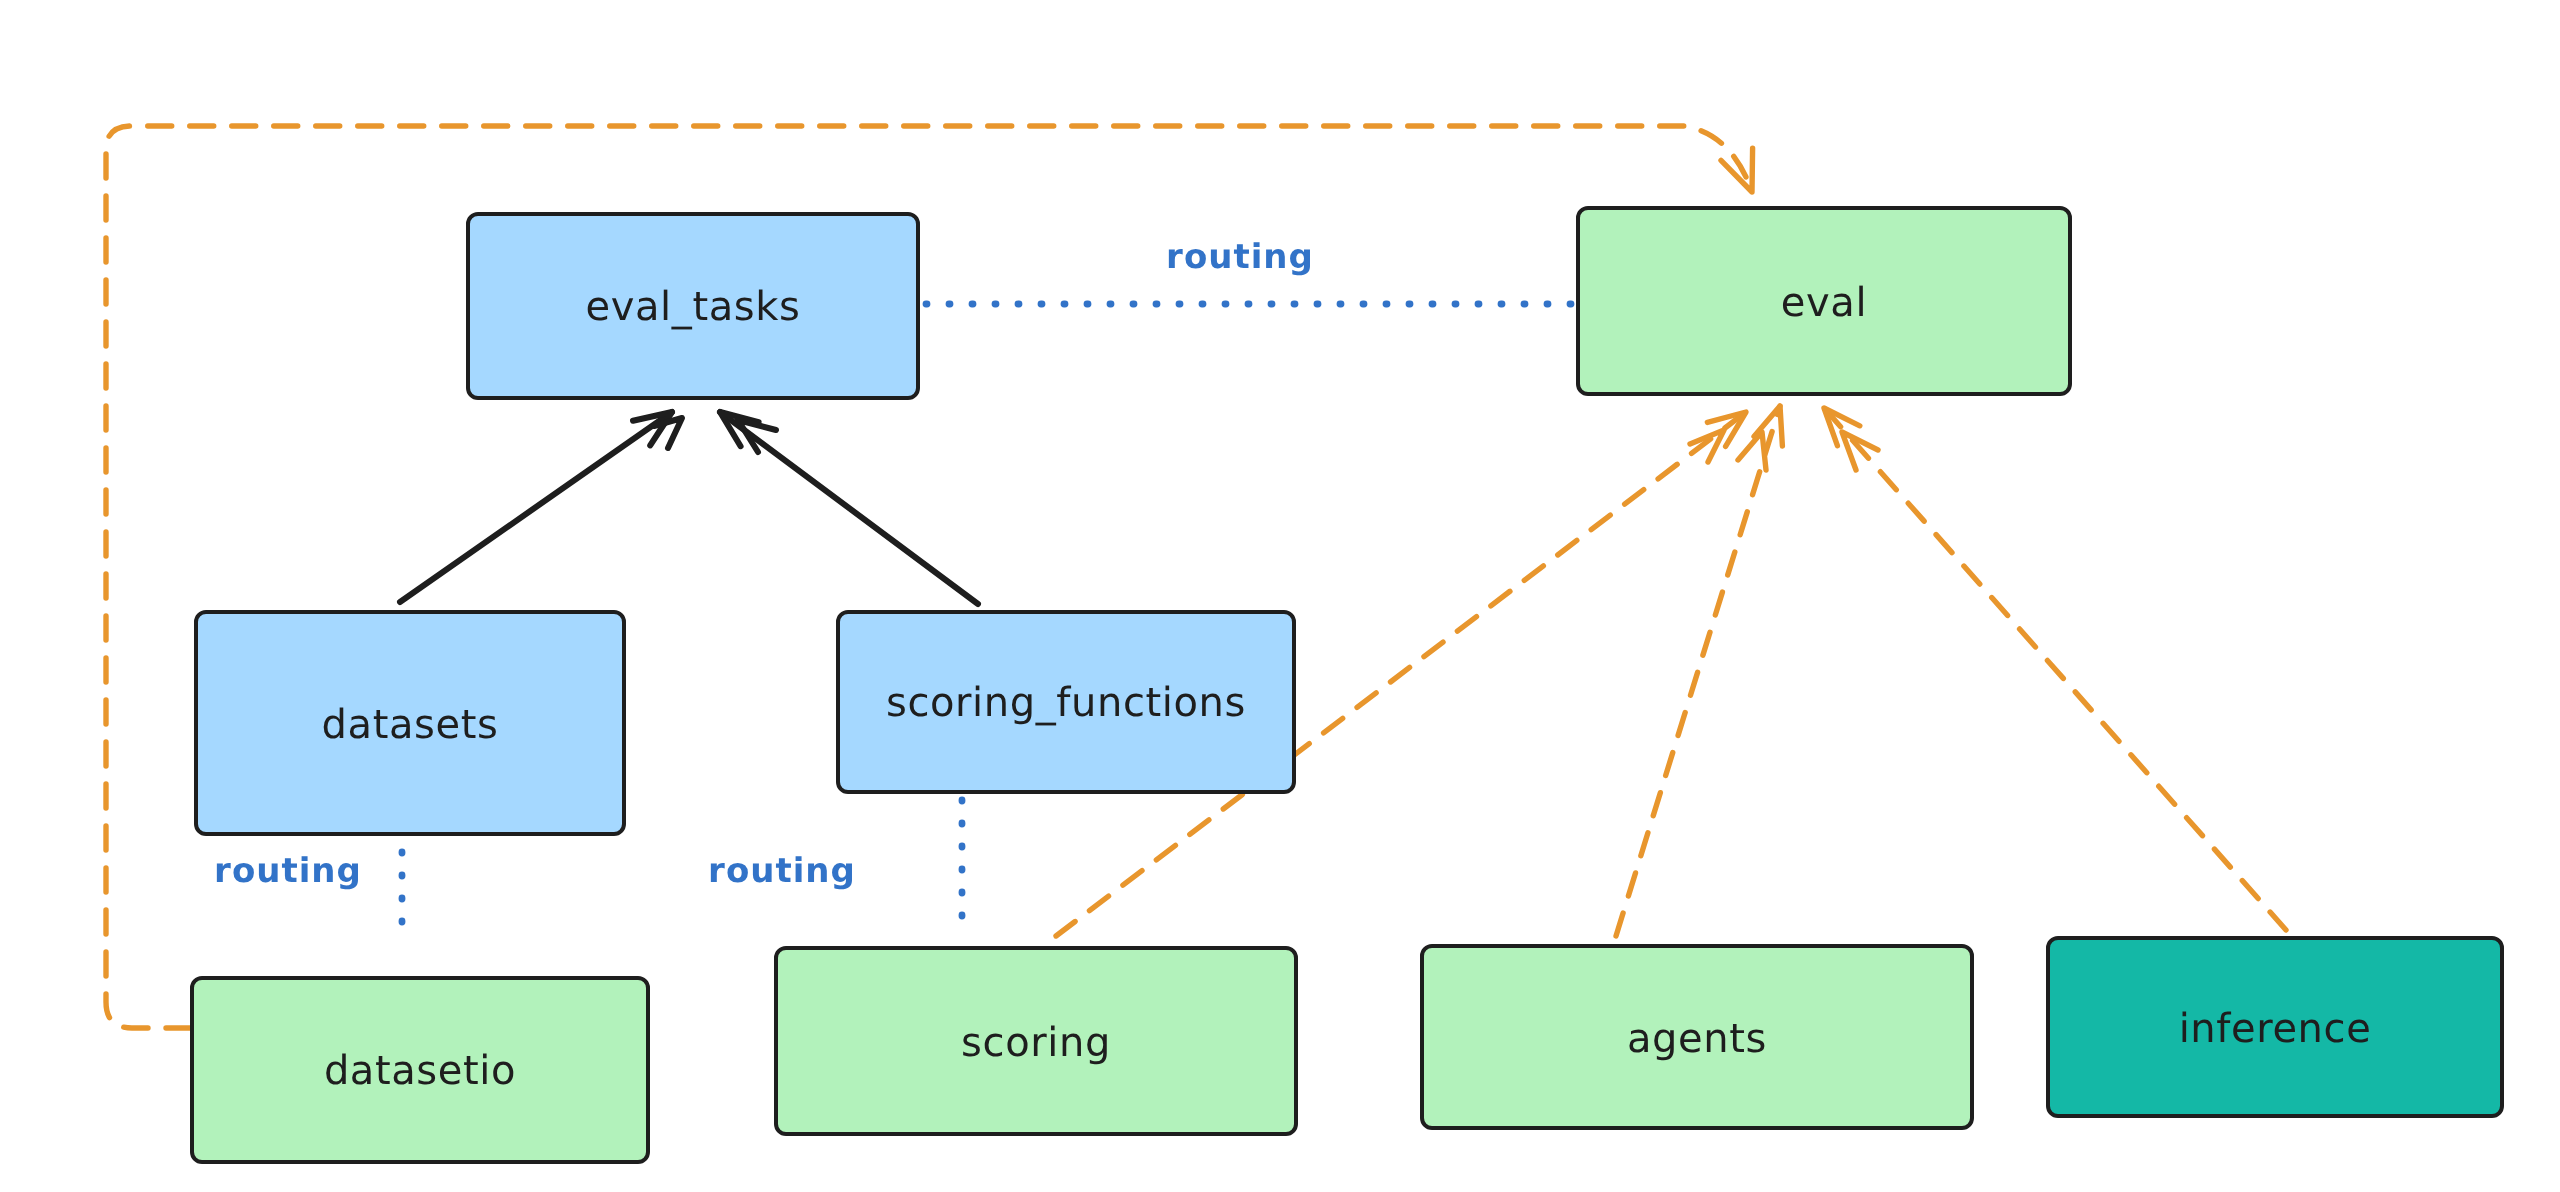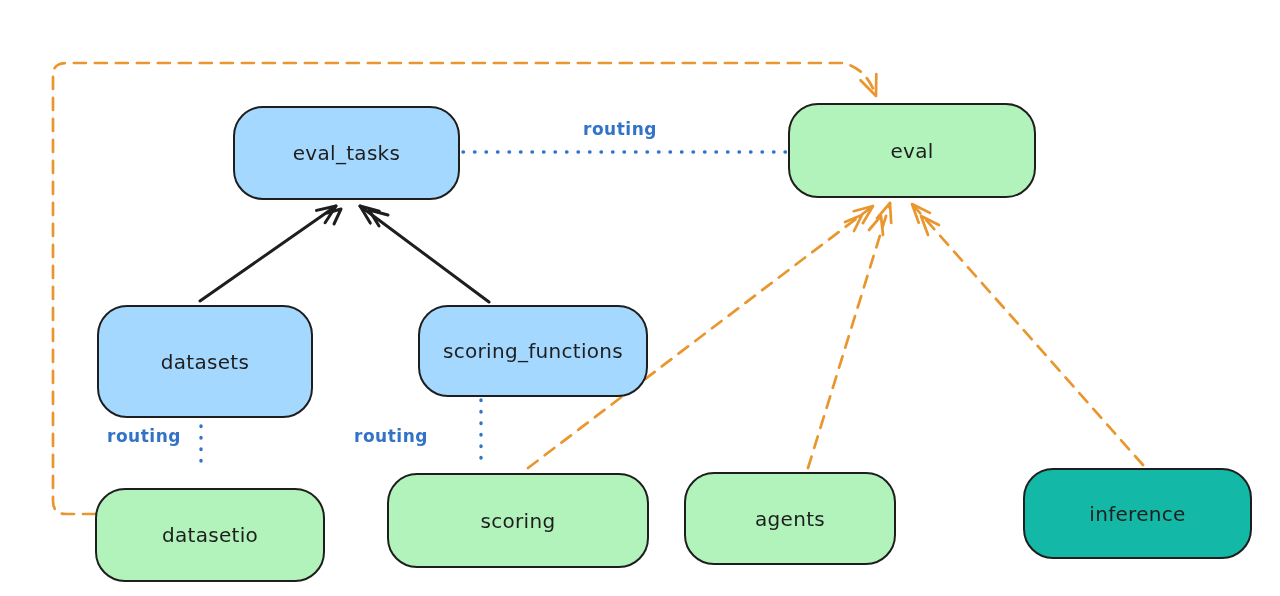--- a/index.html
+++ b/index.html
@@ -21,21 +21,21 @@
   .edges{position:absolute;left:0;top:0;width:1280px;height:596px;}
   .edge-black{fill:none;stroke:var(--stroke);stroke-width:3;stroke-linecap:round;stroke-linejoin:round;}
   .head-black{fill:none;stroke:var(--stroke);stroke-width:3;stroke-linecap:round;stroke-linejoin:round;}
   .edge-blue{fill:none;stroke:var(--routing-blue);stroke-width:3.4;stroke-linecap:round;stroke-dasharray:0.5 11;}
   .edge-orange{fill:none;stroke:var(--orange);stroke-width:2.7;stroke-linecap:round;stroke-dasharray:12 9;}
   .head-orange{fill:none;stroke:var(--orange);stroke-width:2.7;stroke-linecap:round;stroke-linejoin:round;stroke-dasharray:none;}
   .node{
     position:absolute;
     display:flex;align-items:center;justify-content:center;
     border:2.5px solid var(--stroke);
-    border-radius:30px;
+    border-radius:6px;
     font-size:20px;
     color:var(--stroke);
     letter-spacing:0.3px;
     box-sizing:border-box;
   }
   .edge-label{
     position:absolute;
     transform:translate(-50%,-50%);
     color:var(--routing-blue);
     font-size:17px;
@@ -107,21 +107,21 @@
   <div class="node" style="left: 788px; top: 103px; width: 248px; height: 95px; background: rgb(178, 242, 187);">eval</div>
 
   <div class="node" style="left: 97px; top: 305px; width: 216px; height: 113px; background: rgb(165, 216, 255);">datasets</div>
 
   <div class="node" style="left: 378px; top: 305px; width: 230px; height: 92px; background: rgb(165, 216, 255); margin-left: 40px;">scoring_functions</div>
 
   <div class="node" style="left: 95px; top: 476px; width: 230px; height: 94px; background: rgb(178, 242, 187); margin-top: 12px;">datasetio</div>
 
   <div class="node" style="left: 387px; top: 473px; width: 262px; height: 95px; background: rgb(178, 242, 187);">scoring</div>
 
-  <div class="node" style="left: 684px; top: 472px; width: 212px; height: 93px; background: rgb(178, 242, 187);">agents</div>
+  <div class="node" style="left: 710px; top: 472px; width: 277px; height: 93px; background: rgb(178, 242, 187);">agents</div>
 
   <div class="node" style="left: 1023px; top: 468px; width: 229px; height: 91px; background: #14b8a6;">inference</div>
 
   <div class="edge-label" style="left:620px;top:129px;">routing</div>
 
   <div class="edge-label" style="left:144px;top:436px;">routing</div>
 
   <div class="edge-label" style="left:391px;top:436px;">routing</div>
 
 </div>

